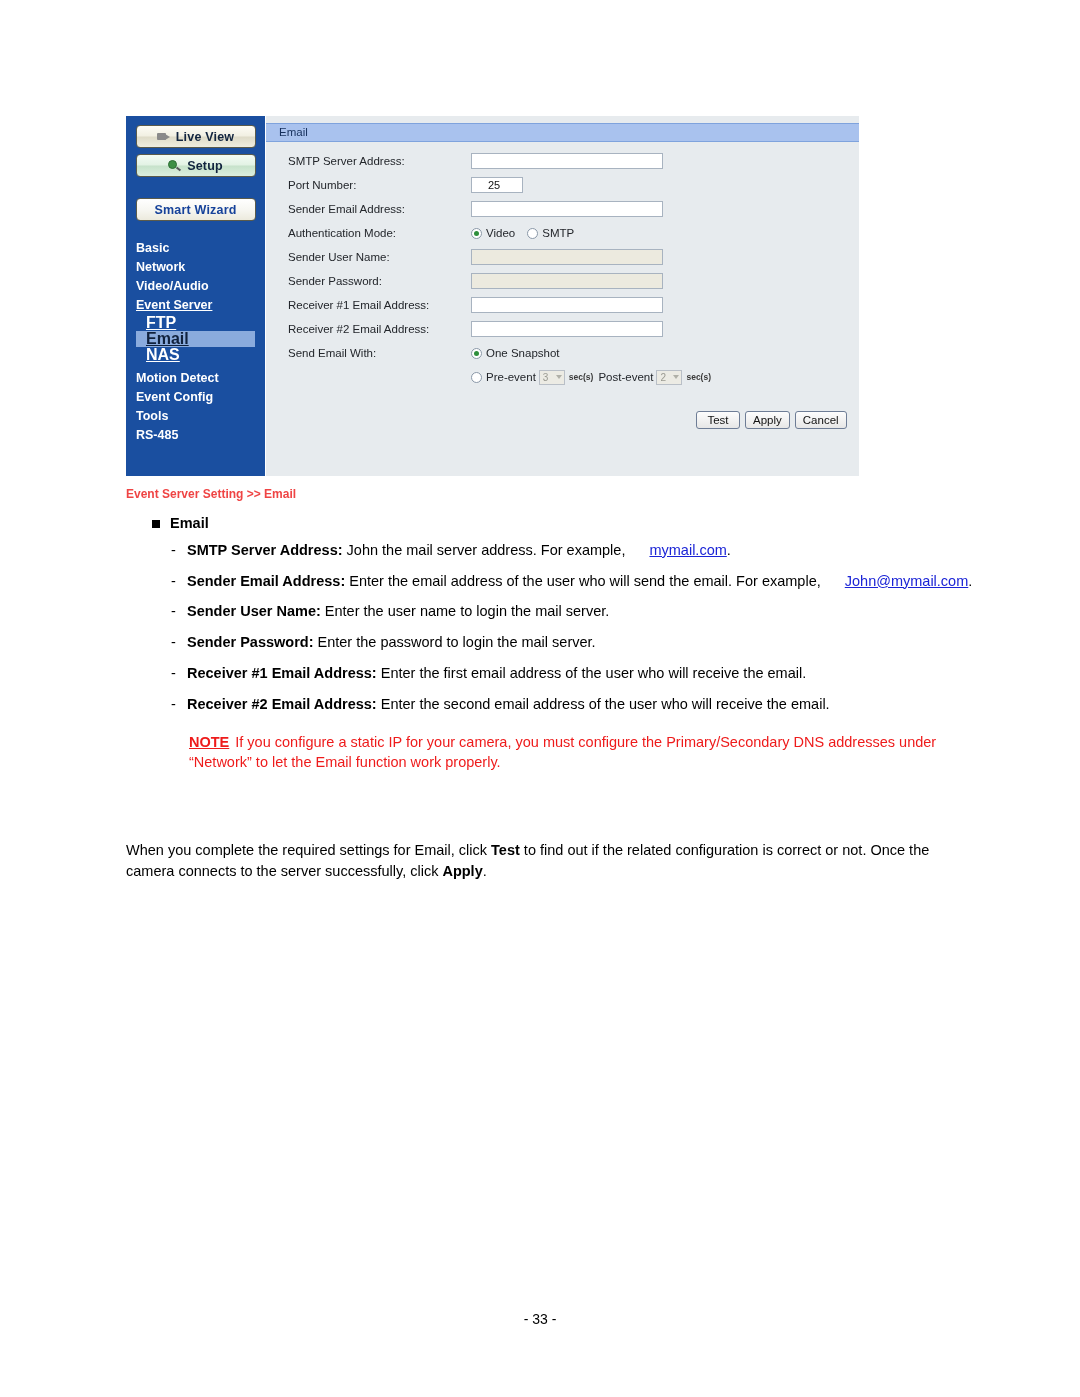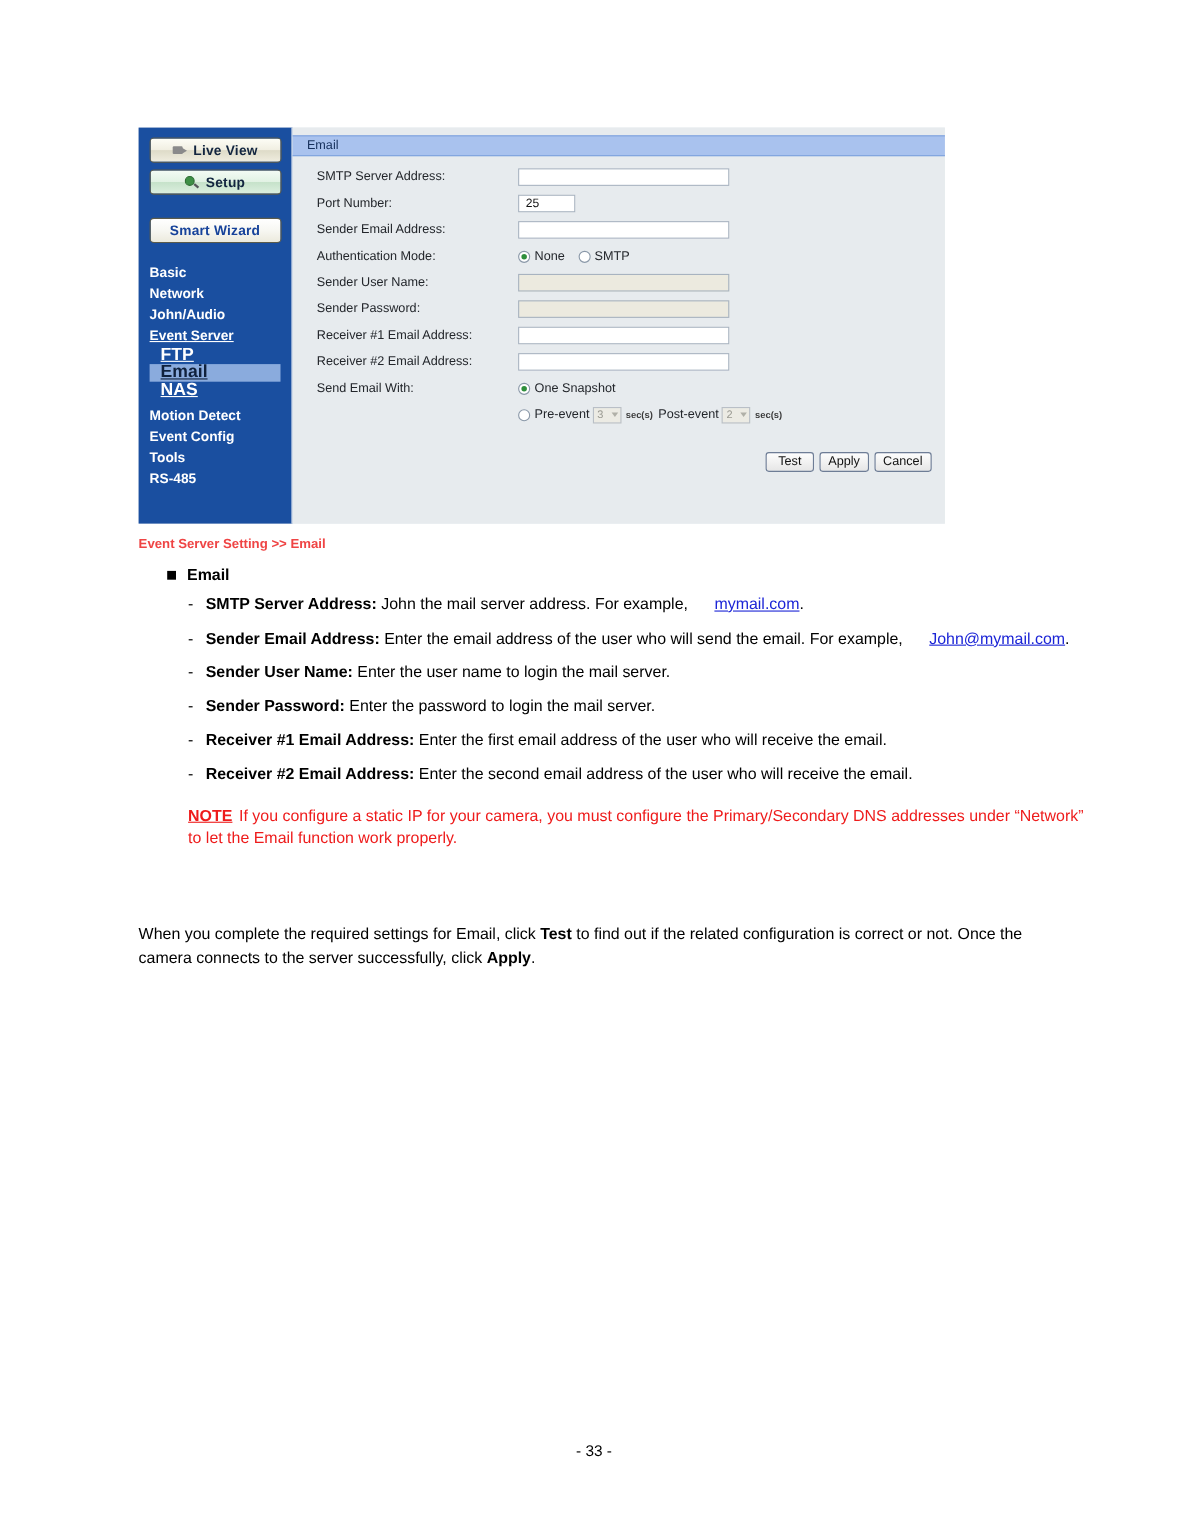--- a/index.html
+++ b/index.html
@@ -186,21 +186,21 @@
     font-size: 11.5px;
     color: #23262b;
   }
   .finput {
     height: 16px;
     border: 1px solid #a8b3c0;
     background: #ffffff;
     box-sizing: border-box;
     font-size: 11px;
     font-family: "Liberation Sans", sans-serif;
-    padding: 0 6px;
+    padding: 0 16px;
     color: #111;
     outline: none;
   }
   .finput.wide { width: 192px; }
   .finput.narrow { width: 52px; }
   .finput.disabled {
     background: #eceadf;
     color: #777;
   }
 
@@ -311,21 +311,21 @@
     content: "-";
     position: absolute;
     left: 0;
     top: 0;
   }
   .dash-item b { font-weight: bold; }
   a.lnk { color: #1b24d6; text-decoration: underline; padding-left: 20px; }
   .note {
     font-size: 14.5px;
     color: #ee1b1b;
-    margin: 18px 0 0 45px;
+    margin: 18px 0 0 63px;
     line-height: 1.38;
   }
   .note .nlabel {
     font-weight: bold;
     text-decoration: underline;
     margin-right: 6px;
   }
   .para {
     font-size: 14.5px;
     margin: 0;
@@ -360,21 +360,21 @@
       <span>Setup</span>
     </div>
 
     <div class="side-btn wizard">
       <span>Smart Wizard</span>
     </div>
 
     <div class="menu">
       <div class="menu-item">Basic</div>
       <div class="menu-item">Network</div>
-      <div class="menu-item">John/Audio</div>
+      <div class="menu-item">Video/Audio</div>
       <div class="menu-item active">Event Server</div>
 
       <div class="sub-item">FTP</div>
       <div class="sub-item selected">Email</div>
       <div class="sub-item">NAS</div>
 
       <div class="menu-gap"></div>
 
       <div class="menu-item">Motion Detect</div>
       <div class="menu-item">Event Config</div>
@@ -402,21 +402,21 @@
 
       <div class="frow">
         <div class="flabel">Sender Email Address:</div>
         <input class="finput wide" type="text" value="" style="">
       </div>
 
       <div class="frow">
         <div class="flabel">Authentication Mode:</div>
         <div class="radio-row">
           <span class="radio on"></span>
-          <span class="radio-label">None</span>
+          <span class="radio-label">Video</span>
           <span class="radio"></span>
           <span class="radio-label">SMTP</span>
         </div>
       </div>
 
       <div class="frow">
         <div class="flabel">Sender User Name:</div>
         <input class="finput wide disabled" type="text" disabled="" value="" style="">
       </div>
 

